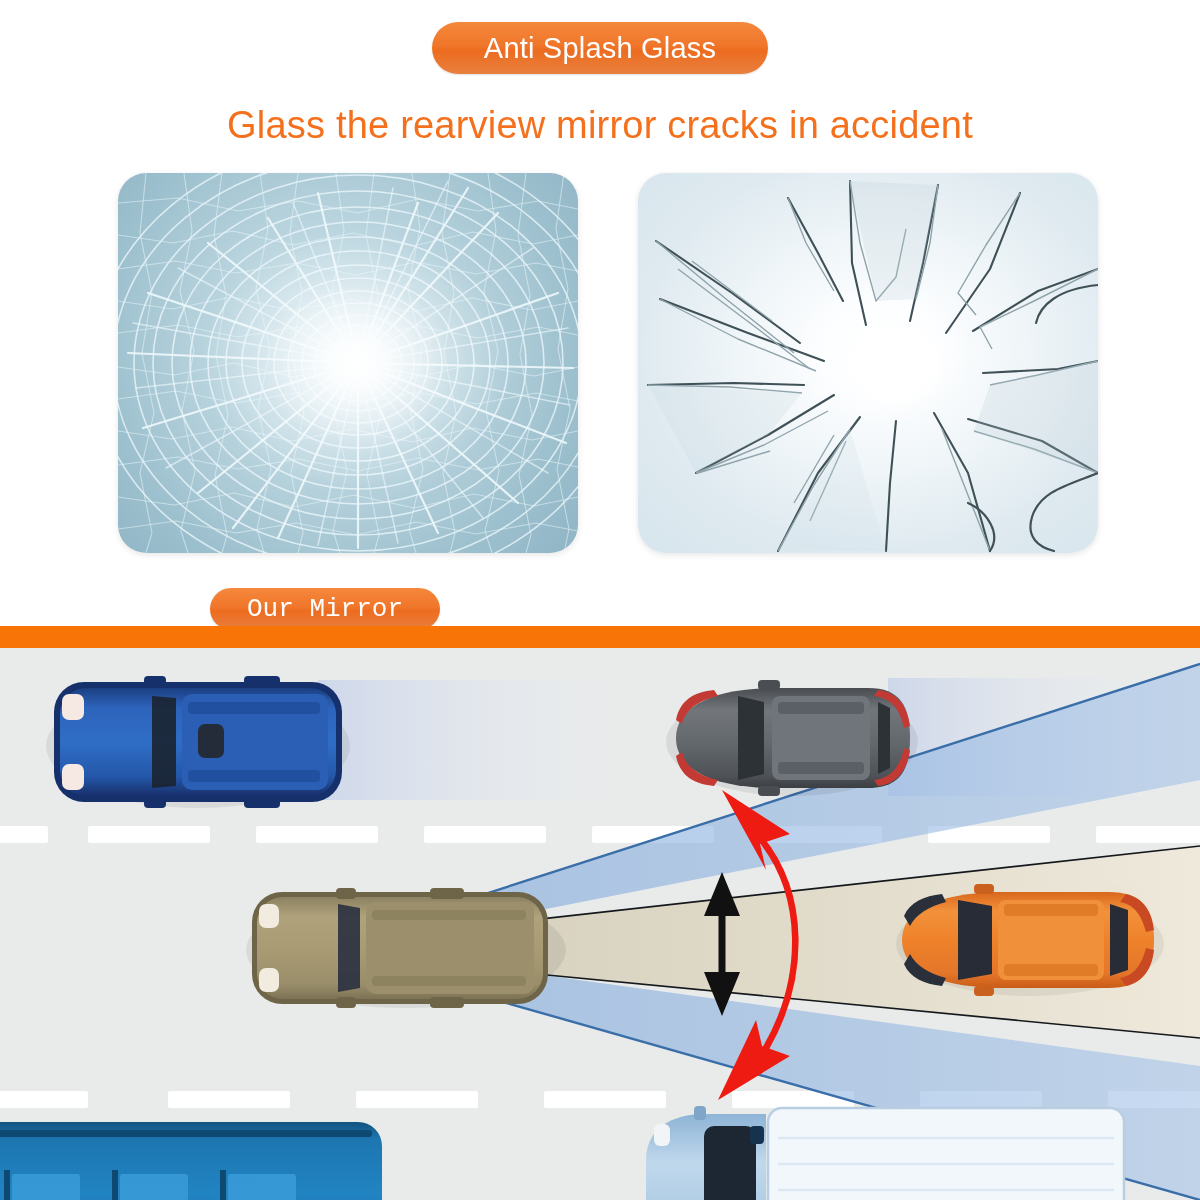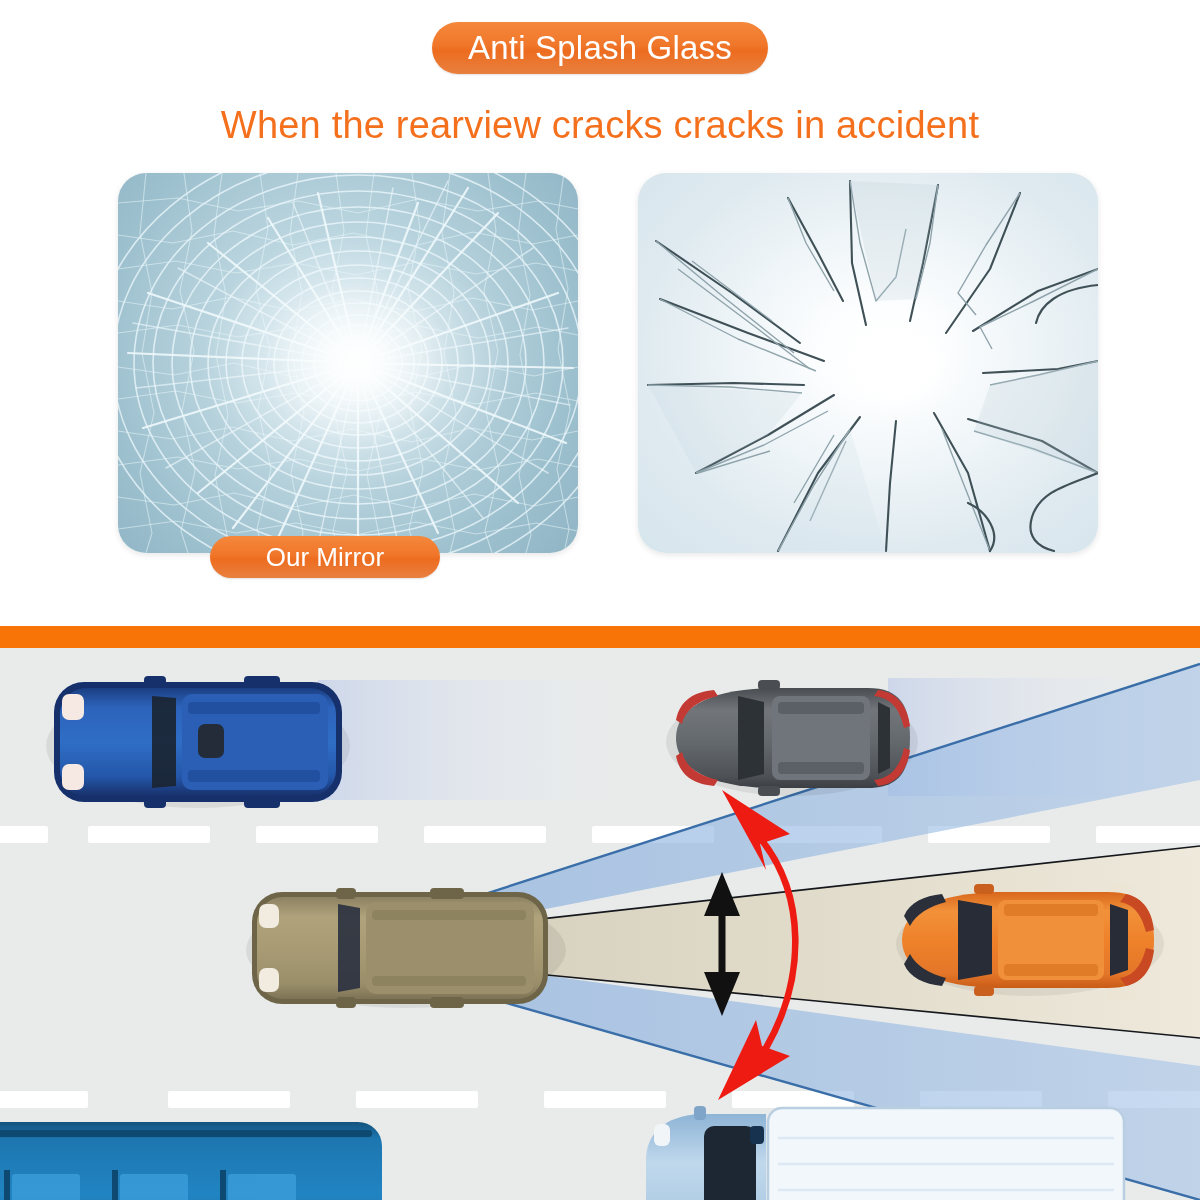--- a/index.html
+++ b/index.html
@@ -22,21 +22,21 @@
     display:flex; align-items:center; justify-content:center;
     color:#ffffff;
     border-radius:999px;
     background:linear-gradient(180deg,#f5883c 0%,#f0762a 45%,#ed6c1f 55%,#e8803f 100%);
     box-shadow:0 1px 2px rgba(0,0,0,.12);
     white-space:nowrap;
   }
 
   #title-pill {
     left:432px; top:22px; width:336px; height:52px;
-    font-size:33px; letter-spacing:.2px;
+    font-size:29px; letter-spacing:.2px;
   }
 
   #subtitle {
     position:absolute; left:0; top:104px; width:1200px;
     text-align:center;
     font-size:38px;
     color:#f4701d;
     letter-spacing:.2px;
   }
 
@@ -60,21 +60,21 @@
   .tempered-svg { position:absolute; inset:0; }
 
   
   .shard-bg {
     position:absolute; inset:0;
     background:
       radial-gradient(ellipse at 53% 47%, #ffffff 0%, #fdfeff 16%, #eff5f8 42%, #dfeaf0 70%, #d6e5ec 100%);
   }
   .shard-svg { position:absolute; inset:0; }
 
-  #label-ours  { left:210px; top:536px; width:230px; height:42px; font-size:26px; }
+  #label-ours  { left:210px; top:588px; width:230px; height:42px; font-size:26px;font-family:Liberation Mono, monospace; }
   #label-other { left:758px; top:560px; width:230px; height:42px; font-size:26px; }
 
   
   #divider {
     position:absolute; left:0; top:626px; width:1200px; height:22px;
     background:#f97406;
   }
 
   
   #road-section {
@@ -86,21 +86,21 @@
 </style>
 </head>
 <body>
 
 <div id="page">
 
   <div id="top-section">
 
     <div class="pill" id="title-pill">Anti Splash Glass</div>
 
-    <div id="subtitle">When the rearview cracks cracks in accident</div>
+    <div id="subtitle">Glass the rearview mirror cracks in accident</div>
 
     <div class="panel" id="panel-ours">
       <div class="tempered-bg"></div>
       <svg class="tempered-svg" viewBox="0 0 460 380" preserveAspectRatio="none">
         <defs>
           <radialGradient id="tmpGlow" cx="52%" cy="50%" r="34%">
             <stop offset="0%" stop-color="#ffffff" stop-opacity=".95"></stop>
             <stop offset="60%" stop-color="#ffffff" stop-opacity=".25"></stop>
             <stop offset="100%" stop-color="#ffffff" stop-opacity="0"></stop>
           </radialGradient>

